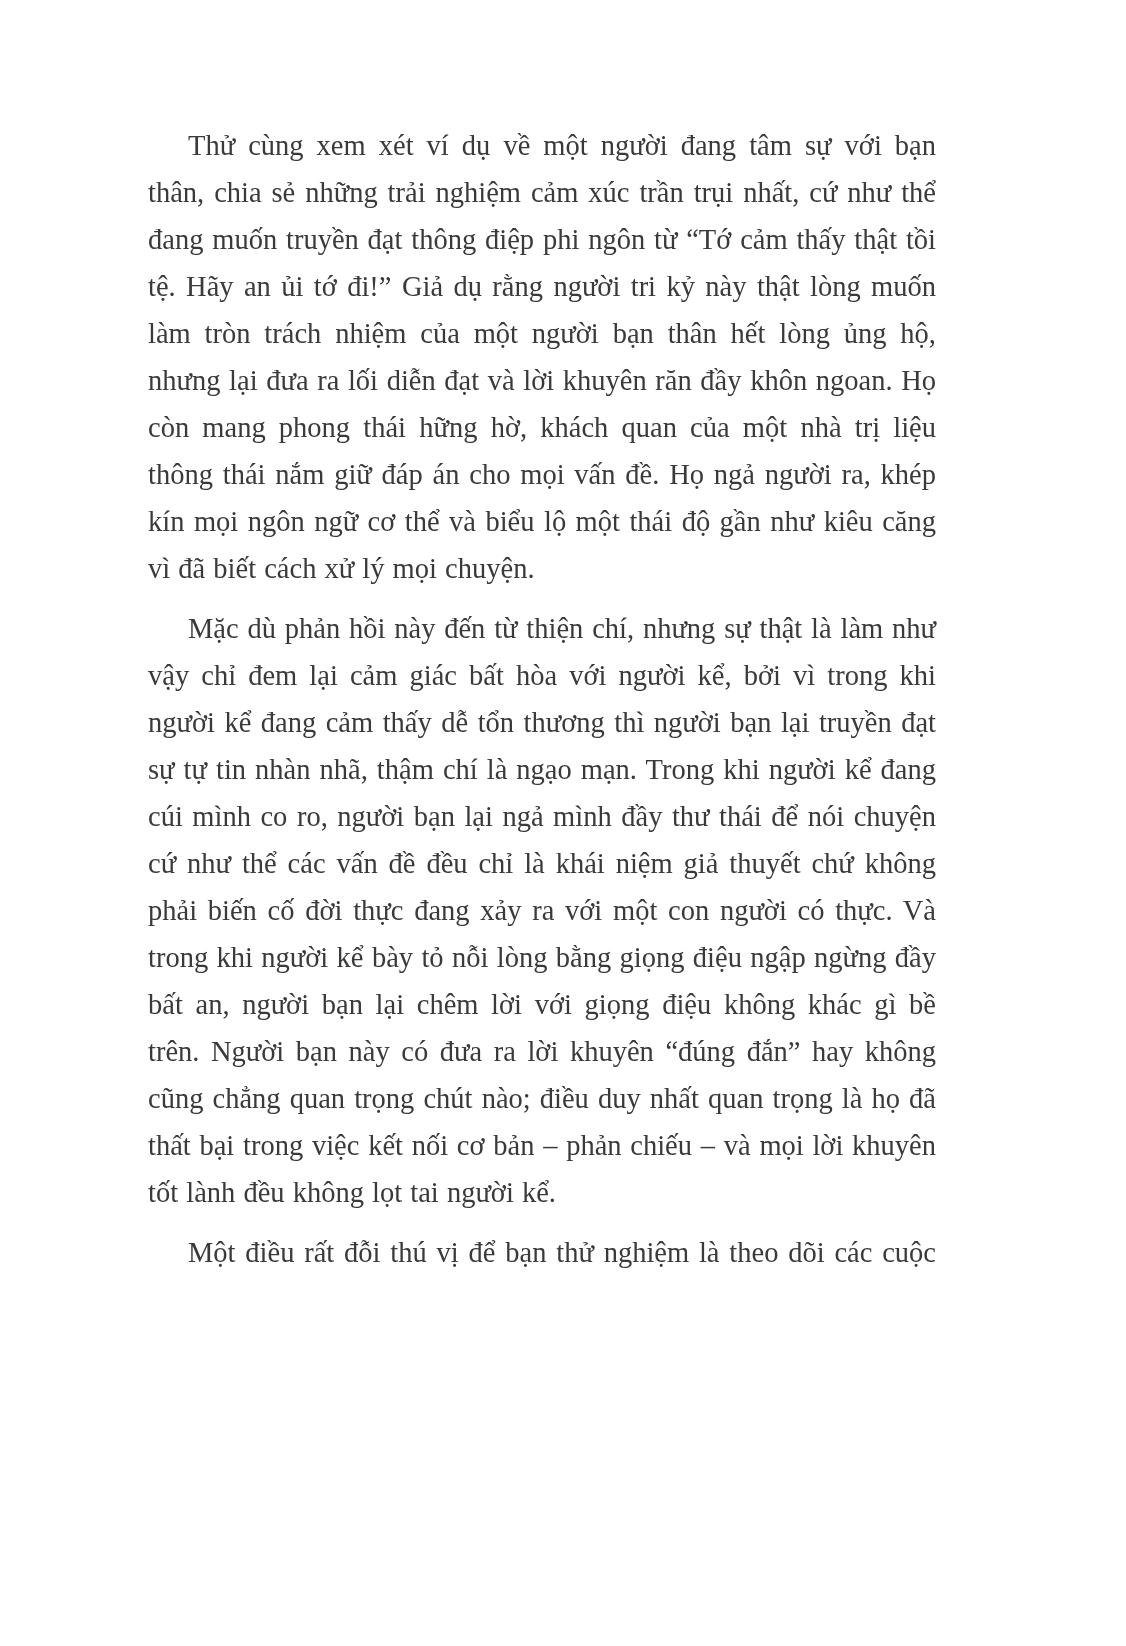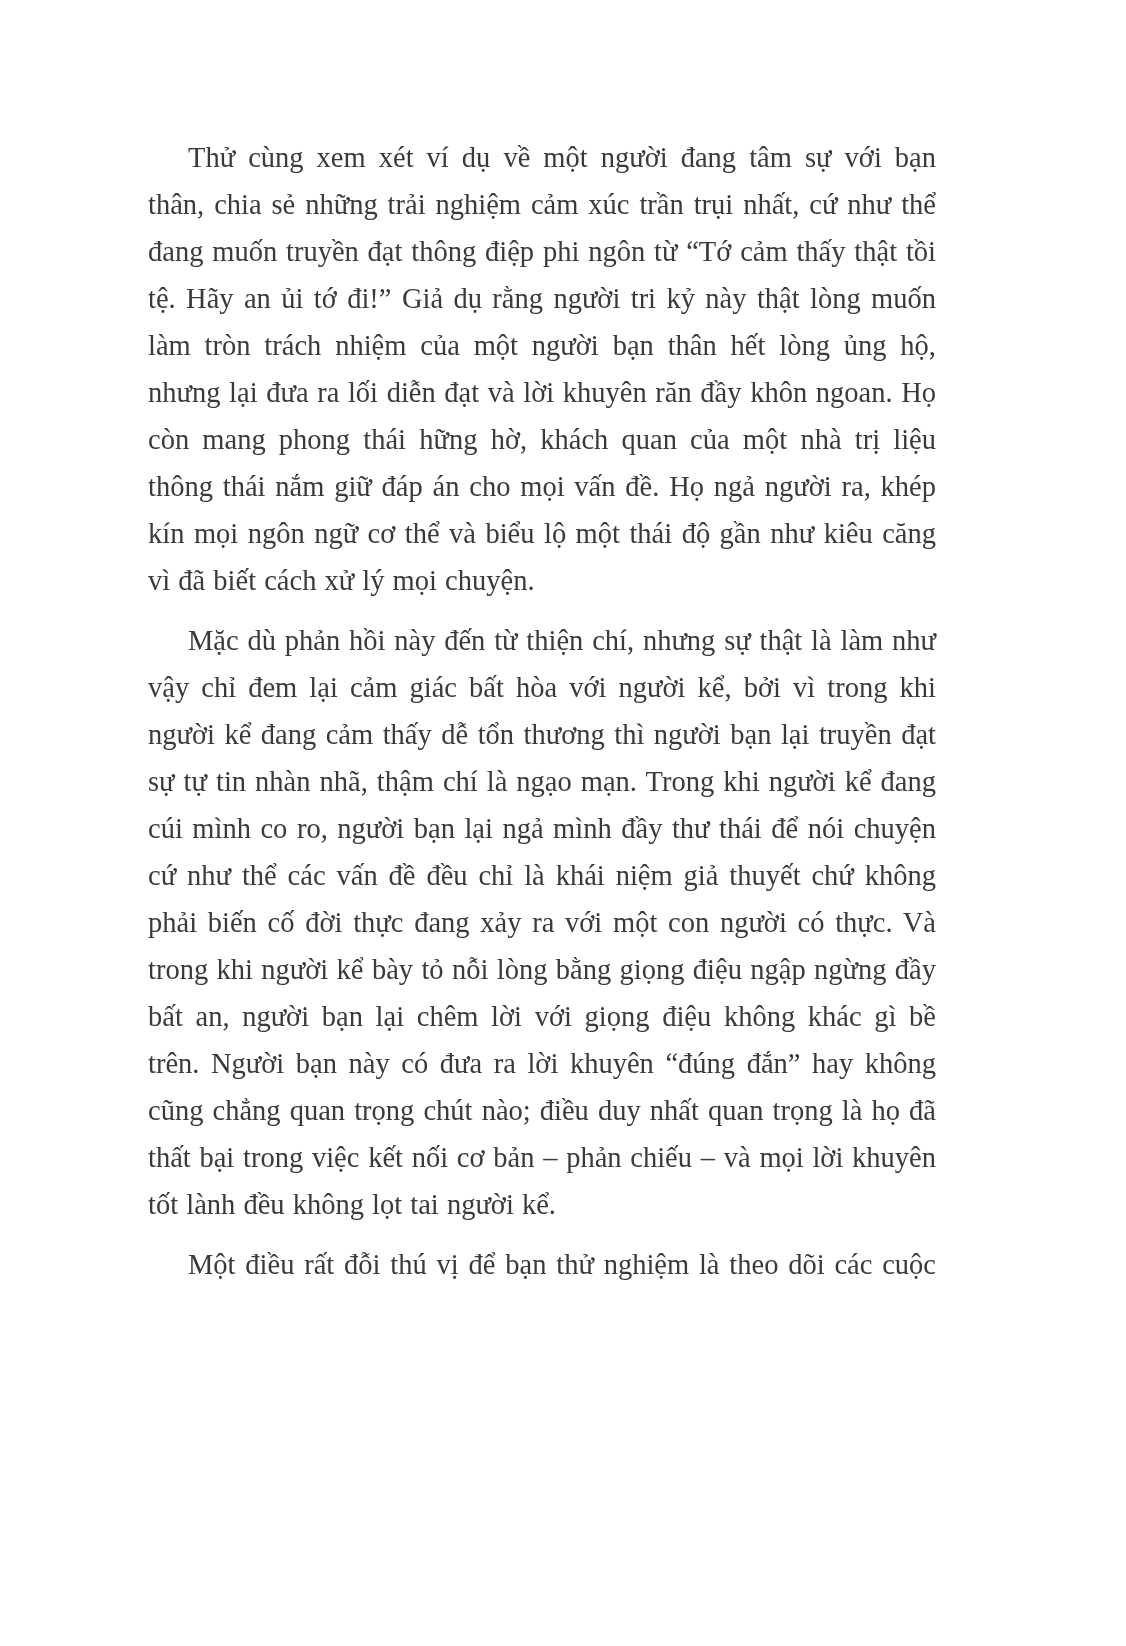--- a/index.html
+++ b/index.html
@@ -5,21 +5,21 @@
 <style>
   html, body {
     margin: 0;
     padding: 0;
     background: #ffffff;
   }
   .page {
     position: relative;
     width: 1126px;
     height: 1276px;
-    margin: 12px auto;
+    margin: 0 auto;
     background: #ffffff;
     overflow: hidden;
     font-family: "Liberation Serif", "DejaVu Serif", serif;
     color: #3a3a3a;
   }
   .content {
     position: absolute;
     top: 122px;
     left: 148px;
     width: 788px;

